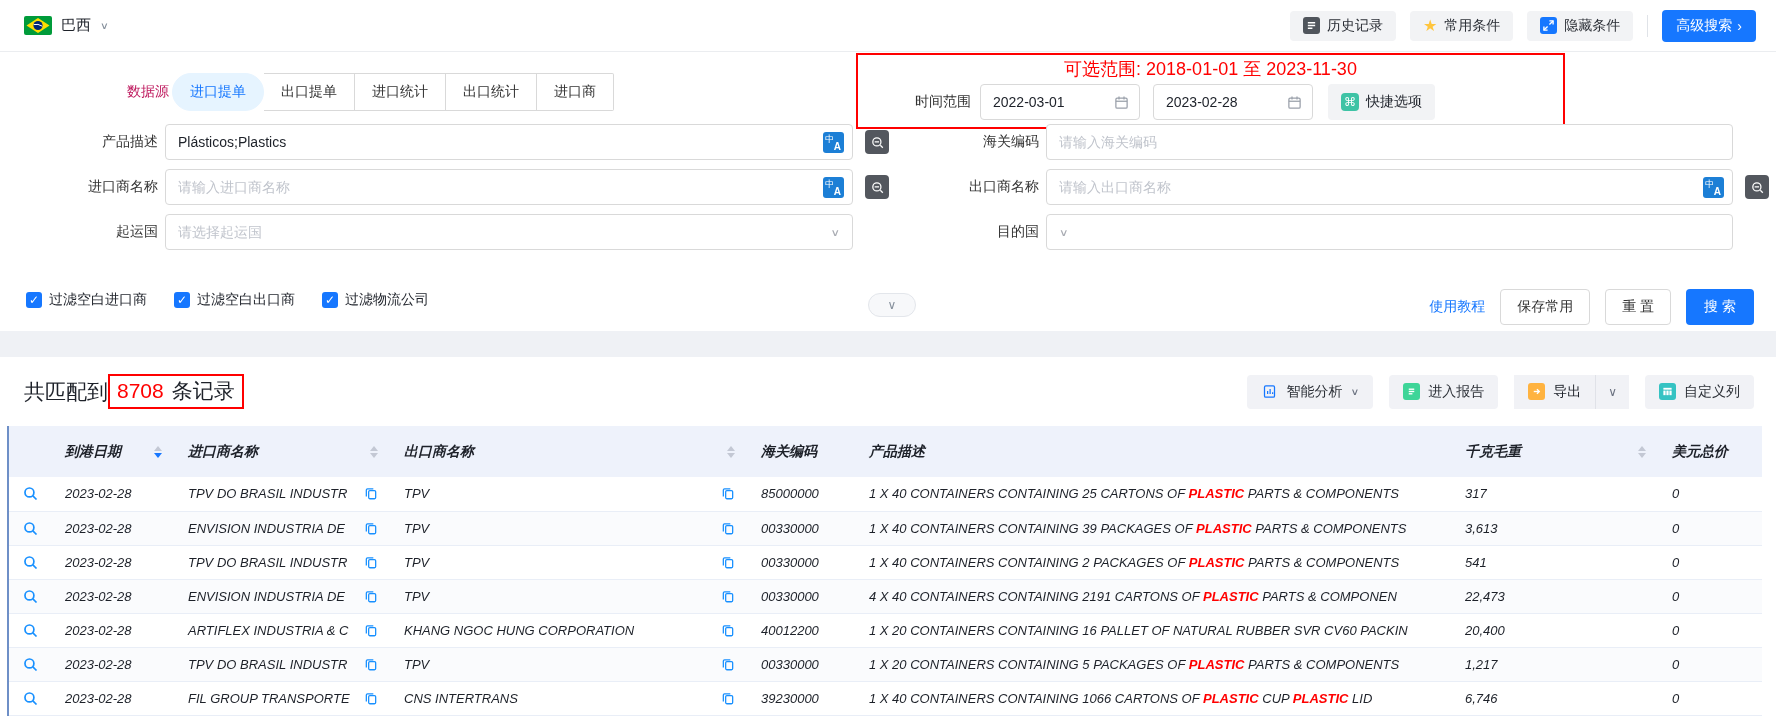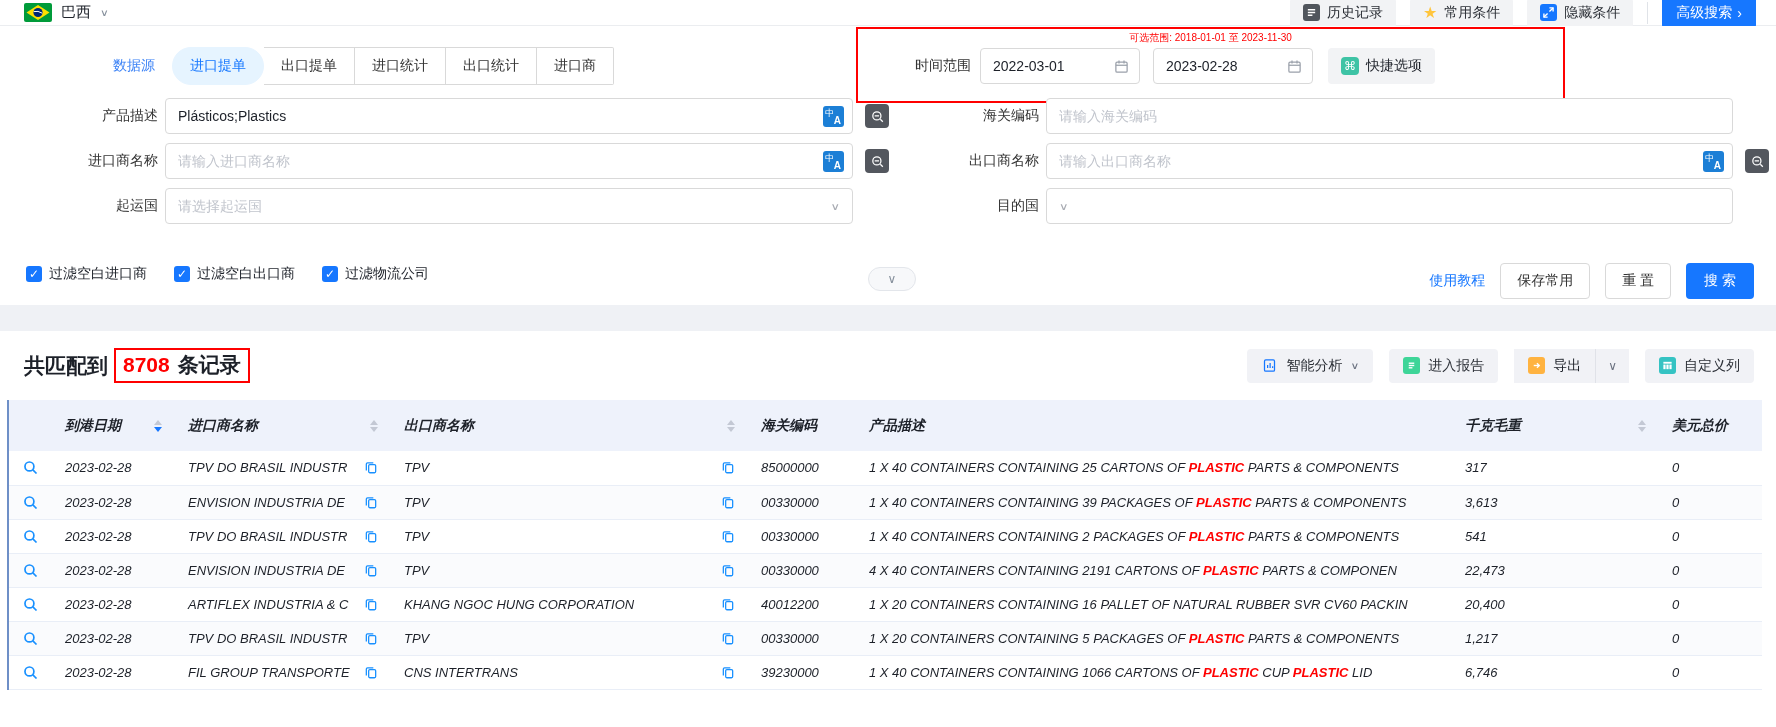--- a/index.html
+++ b/index.html
@@ -2,40 +2,40 @@
 <html><head>
 <meta charset="utf-8">
 <style>
   * { box-sizing: border-box; margin: 0; padding: 0; }
   html,body { width:1776px; height:727px; }
   body {
     font-family: "Liberation Sans", "DejaVu Sans", sans-serif;
     background:#fff; color:#1d2129; overflow:hidden; position:relative; font-size:14px;
   }
   
-  .topbar { height:26px; border-bottom:1px solid #ebedf0; display:flex; align-items:center; justify-content:space-between; padding:0 20px 0 24px; background:#fff; }
+  .topbar { height:52px; border-bottom:1px solid #ebedf0; display:flex; align-items:center; justify-content:space-between; padding:0 20px 0 24px; background:#fff; }
   .country { display:flex; align-items:center; gap:9px; font-size:15px; cursor:pointer; }
   .flag { width:28px; height:19px; border-radius:2px; overflow:hidden; display:block; }
   .chev { color:#86909c; font-size:12px; transform:scaleY(.8); }
   .topbar-right { display:flex; align-items:center; gap:14px; }
   .tb-btn { height:30px; background:#f2f3f5; border-radius:4px; display:flex; align-items:center; gap:7px; padding:0 13px; cursor:pointer; color:#2b2f36; }
   .tb-divider { width:1px; height:22px; background:#e0e3e8; }
   .btn-primary { height:32px; background:#1677ff; color:#fff; border-radius:4px; display:flex; align-items:center; gap:5px; padding:0 14px; cursor:pointer; }
   .ic-sq { width:17px; height:17px; border-radius:3px; display:inline-flex; align-items:center; justify-content:center; flex:0 0 auto; }
   .star { color:#ffc53d; font-size:16px; line-height:1; }
   
   .form { position:relative; height:279px; background:#fff; }
-  .ds-label { position:absolute; left:113px; top:31px; color:#3b82f6; }
+  .ds-label { position:absolute; left:127px; top:31px; color:#be185d; }
   .tabs { position:absolute; left:172px; top:21px; display:flex; }
   .tab { height:38px; padding:0 17px; display:flex; align-items:center; border:1px solid #d9d9d9; border-left:none; background:#fff; cursor:pointer; color:#333; }
   .tab:first-child { border-left:1px solid #d9d9d9; border-radius:2px 0 0 2px; }
   .tab:last-child { border-radius:0 2px 2px 0; }
   .tab.active { background:#e6f4ff; color:#1677ff; border-color:#e6f4ff;border-radius:19px; }
   .red-box { position:absolute; left:856px; top:1px; width:709px; height:76px; border:2px solid #ff0000; }
-  .red-hint { text-align:center; color:#ff0000; padding-top:2px; font-size:10px; }
+  .red-hint { text-align:center; color:#ff0000; padding-top:2px; font-size:18px; }
   .time-row { display:flex; align-items:center; margin-top:3px; }
   .time-label { width:122px; text-align:right; padding-right:9px; color:#333; }
   .date-input { width:160px; height:36px; border:1px solid #d9d9d9; border-radius:4px; background:#fff; display:flex; align-items:center; justify-content:space-between; padding:0 10px 0 12px; cursor:pointer; }
   .date-input + .date-input { margin-left:13px; }
   .quick-btn { margin-left:15px; height:36px; background:#f2f3f5; border-radius:4px; display:flex; align-items:center; gap:7px; padding:0 13px; cursor:pointer; }
   .cmd-ic { width:18px; height:18px; border-radius:4px; background:#3ec3a5; color:#fff; font-size:12px; display:flex; align-items:center; justify-content:center; }
   .field { position:absolute; height:38px; display:flex; align-items:center; }
   .field.f-left { left:0; width:853px; }
   .field.f-right { left:881px; width:852px; }
   .field.r2 { top:71px; } .field.r3 { top:116px; } .field.r4 { top:161px; }
@@ -53,21 +53,21 @@
   .cb .box { width:16px; height:16px; background:#1677ff; border-radius:3px; color:#fff; font-size:12px; display:flex; align-items:center; justify-content:center; }
   .collapse-pill { position:absolute; left:868px; top:241px; width:48px; height:24px; background:#f7f8fa; border:1px solid #e3e6eb; border-radius:13px; display:flex; align-items:center; justify-content:center; color:#86909c; font-size:12px; cursor:pointer; }
   .form-actions { position:absolute; right:22px; top:237px; display:flex; align-items:center; gap:15px; }
   .link-blue { color:#1677ff; cursor:pointer; }
   .btn-outline { height:36px; border:1px solid #d9d9d9; border-radius:4px; background:#fff; padding:16px 16px; display:flex; align-items:center; cursor:pointer; color:#333; }
   .btn-search { height:36px; background:#1677ff; border-radius:4px; color:#fff; padding:0 18px; display:flex; align-items:center; cursor:pointer; }
   .band { height:26px; background:#eff1f5; }
   
   .results { background:#fff; }
   .results-head { height:69px; display:flex; align-items:center; justify-content:space-between; padding:0 22px 0 24px; }
-  .count-wrap { display:flex; align-items:center; font-size:21px; font-weight:bold; gap:6px; }
+  .count-wrap { display:flex; align-items:center; font-size:21px; font-weight:normal; }
   .count-box { border:2px solid #ff0000; padding:1px 7px 2px 7px; display:flex; gap:8px; align-items:center; }
   .count-num { color:#ff0000; }
   .res-toolbar { display:flex; align-items:center; gap:16px; }
   .rt-btn { height:34px; background:#f1f2f6; border-radius:4px; display:flex; align-items:center; gap:8px; padding:0 14px; cursor:pointer; color:#2b2f36; }
   .rt-group { height:34px; background:#f1f2f6; border-radius:0; display:flex; align-items:center; cursor:pointer; }
   .rt-group .main { display:flex; align-items:center; gap:8px; padding:0 14px; }
   .rt-group .dd { padding:0 12px; border-left:1px solid #e0e2e8; height:100%; display:flex; align-items:center; color:#6b7280; font-size:12px; }
   .dd-chev { color:#6b7280; font-size:12px; transform:scaleY(.8); }
   
   .table-wrap { margin-left:7px; border-left:2px solid #6e8fc7;font-style:italic; }

